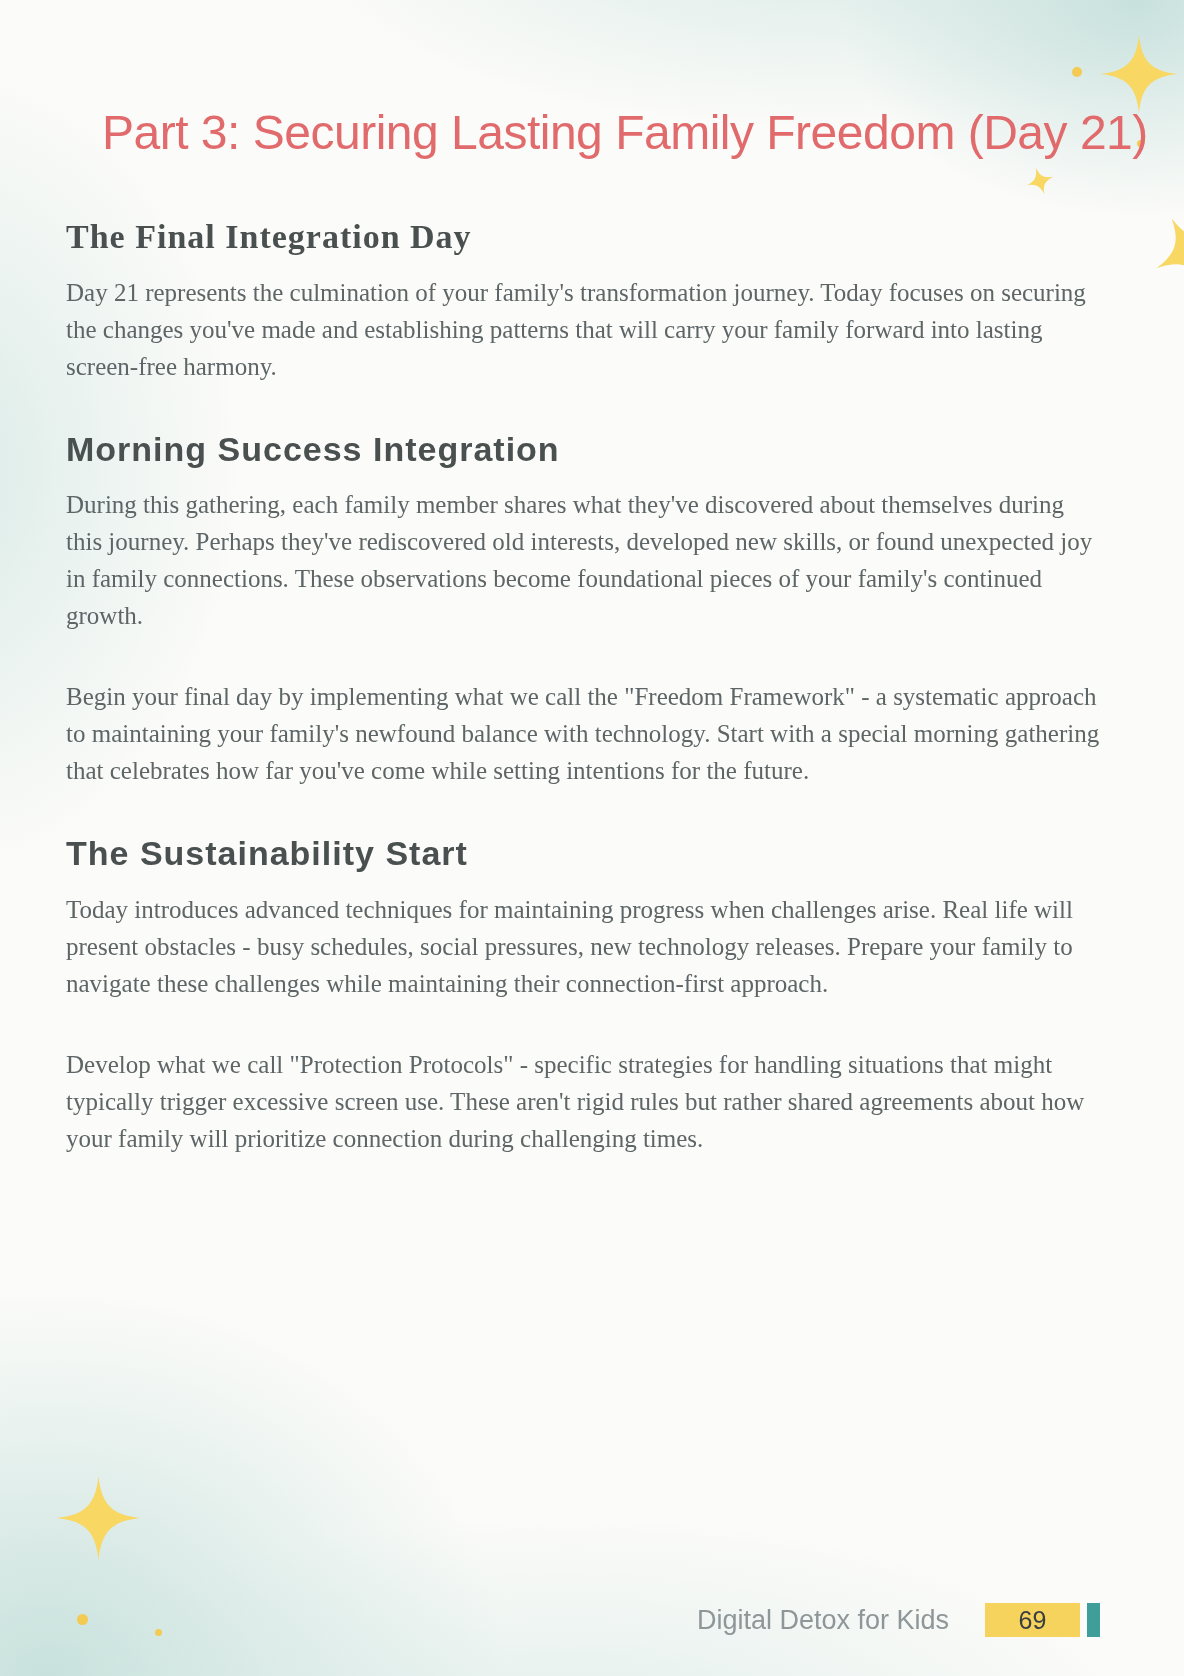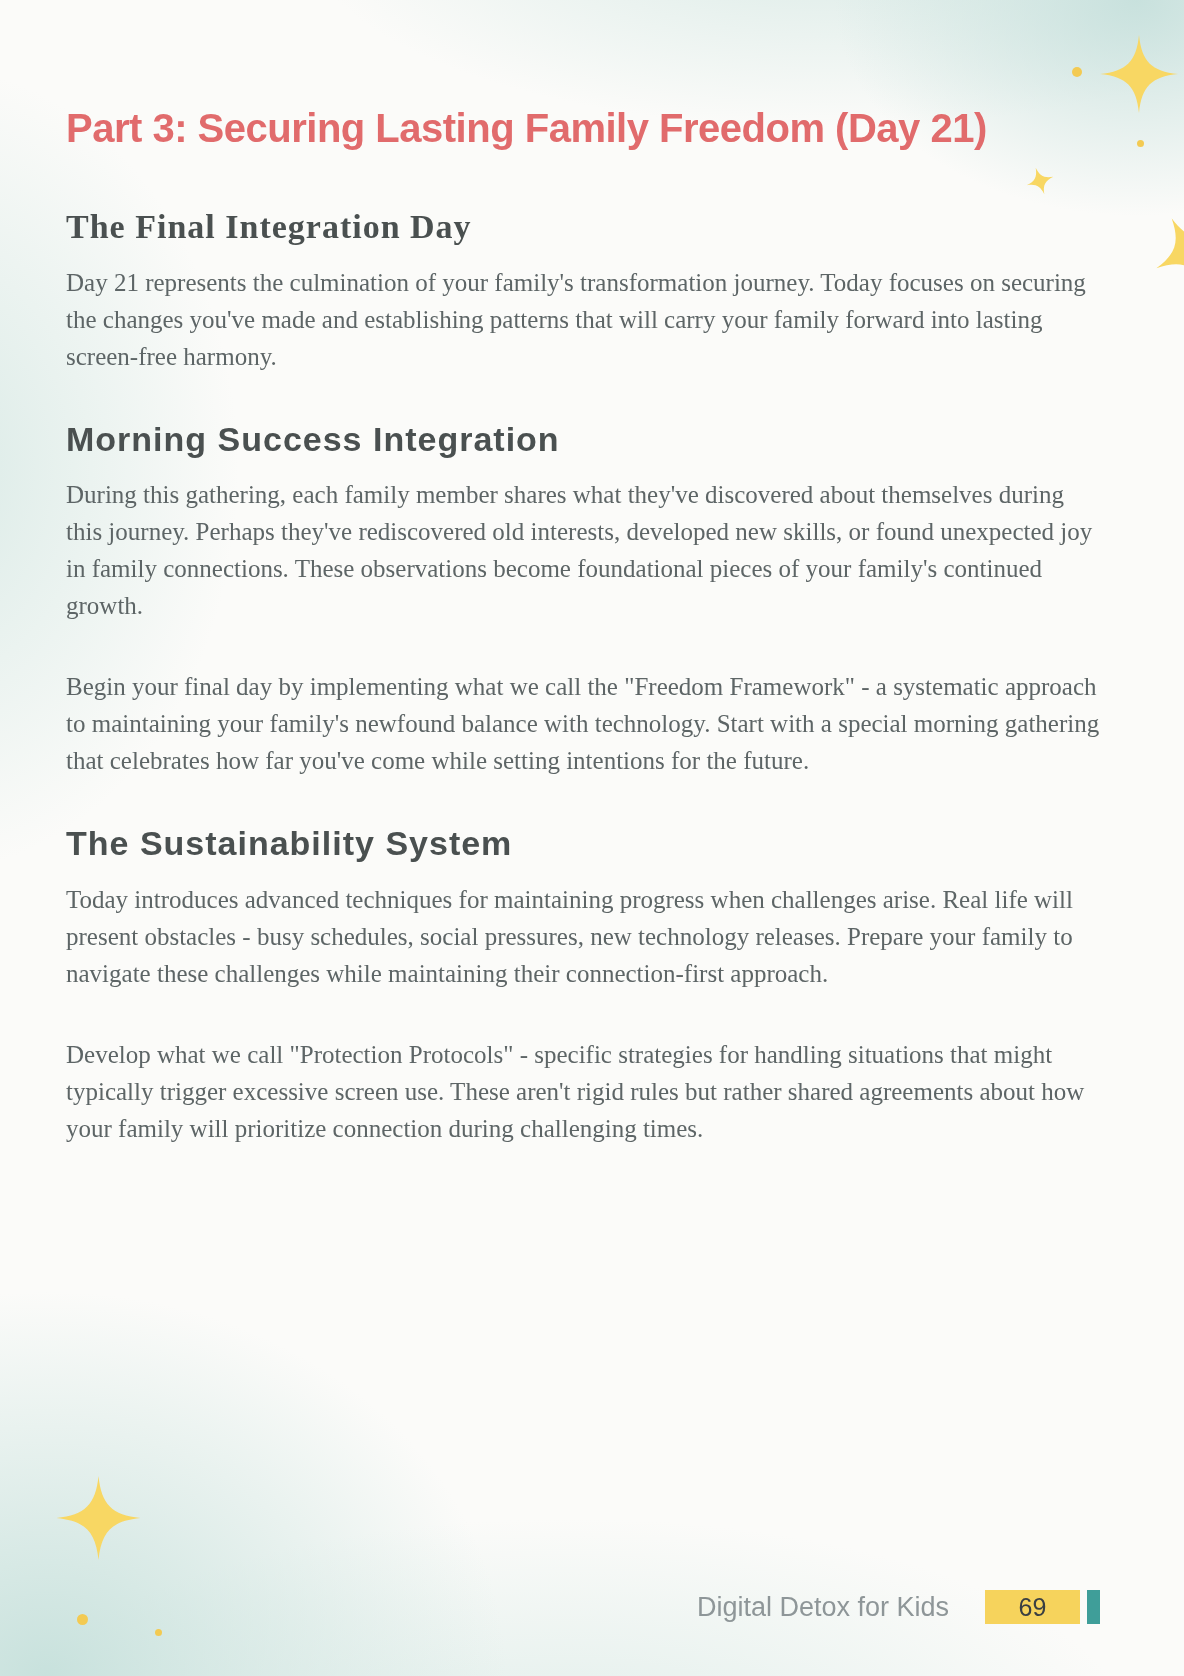--- a/index.html
+++ b/index.html
@@ -22,26 +22,27 @@
   }
 
   .content {
     position: relative;
     padding: 0 66px;
     z-index: 2;
   }
 
   h1.doc-title {
     margin-top: 103px;
-    font-size: 40px;
-    font-weight: 700;
+    font-size: 48px;
+    font-weight: 400;
     letter-spacing: -0.5px;
     white-space: nowrap;
     color: #e16b6c;
     line-height: 1.25;
+    margin-left: 36px;
   }
 
   h2.doc-heading {
     margin-top: 42px;
     margin-bottom: 15px;
     font-size: 34px;
     font-weight: 700;
     letter-spacing: 1px;
     color: #4a5050;
     line-height: 1.3;
@@ -65,21 +66,21 @@
   .dot {
     position: absolute; z-index: 1;
     border-radius: 50%;
     background: #f3ca52;
   }
 
   
   .footer {
     position: absolute;
     right: 84px;
-    bottom: 52px;
+    bottom: 39px;
     display: flex;
     align-items: center;
     z-index: 2;
   }
   .footer-title {
     font-size: 27px;
     color: #8e9698;
     margin-right: 36px;
   }
   .page-badge {
@@ -137,21 +138,21 @@
       <p class="doc-para">Day 21 represents the culmination of your family's transformation journey. Today focuses on securing the changes you've made and establishing patterns that will carry your family forward into lasting screen-free harmony.</p>
     </section>
 
     <section>
       <h2 class="doc-heading">Morning Success Integration</h2>
       <p class="doc-para">During this gathering, each family member shares what they've discovered about themselves during this journey. Perhaps they've rediscovered old interests, developed new skills, or found unexpected joy in family connections. These observations become foundational pieces of your family's continued growth.</p>
       <p class="doc-para">Begin your final day by implementing what we call the "Freedom Framework" - a systematic approach to maintaining your family's newfound balance with technology. Start with a special morning gathering that celebrates how far you've come while setting intentions for the future.</p>
     </section>
 
     <section>
-      <h2 class="doc-heading">The Sustainability System</h2>
+      <h2 class="doc-heading">The Sustainability Start</h2>
       <p class="doc-para">Today introduces advanced techniques for maintaining progress when challenges arise. Real life will present obstacles - busy schedules, social pressures, new technology releases. Prepare your family to navigate these challenges while maintaining their connection-first approach.</p>
       <p class="doc-para">Develop what we call "Protection Protocols" - specific strategies for handling situations that might typically trigger excessive screen use. These aren't rigid rules but rather shared agreements about how your family will prioritize connection during challenging times.</p>
     </section>
   </div>
 
   <div class="footer">
     <span class="footer-title">Digital Detox for Kids</span>
     <span class="page-badge">69</span>
     <span class="accent-bar"></span>
   </div>

